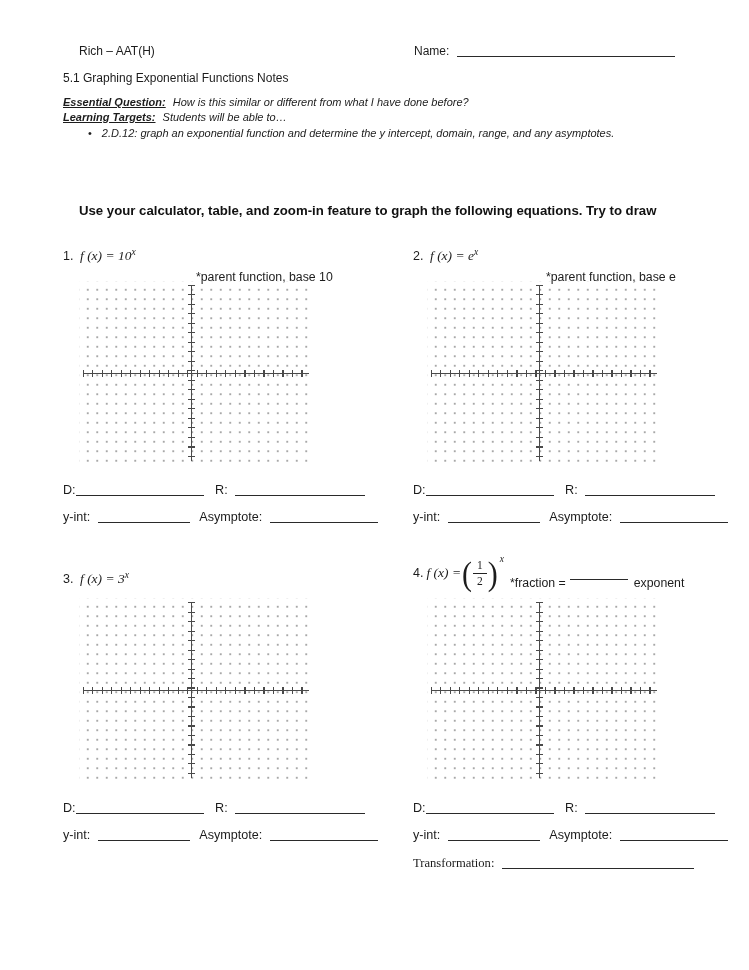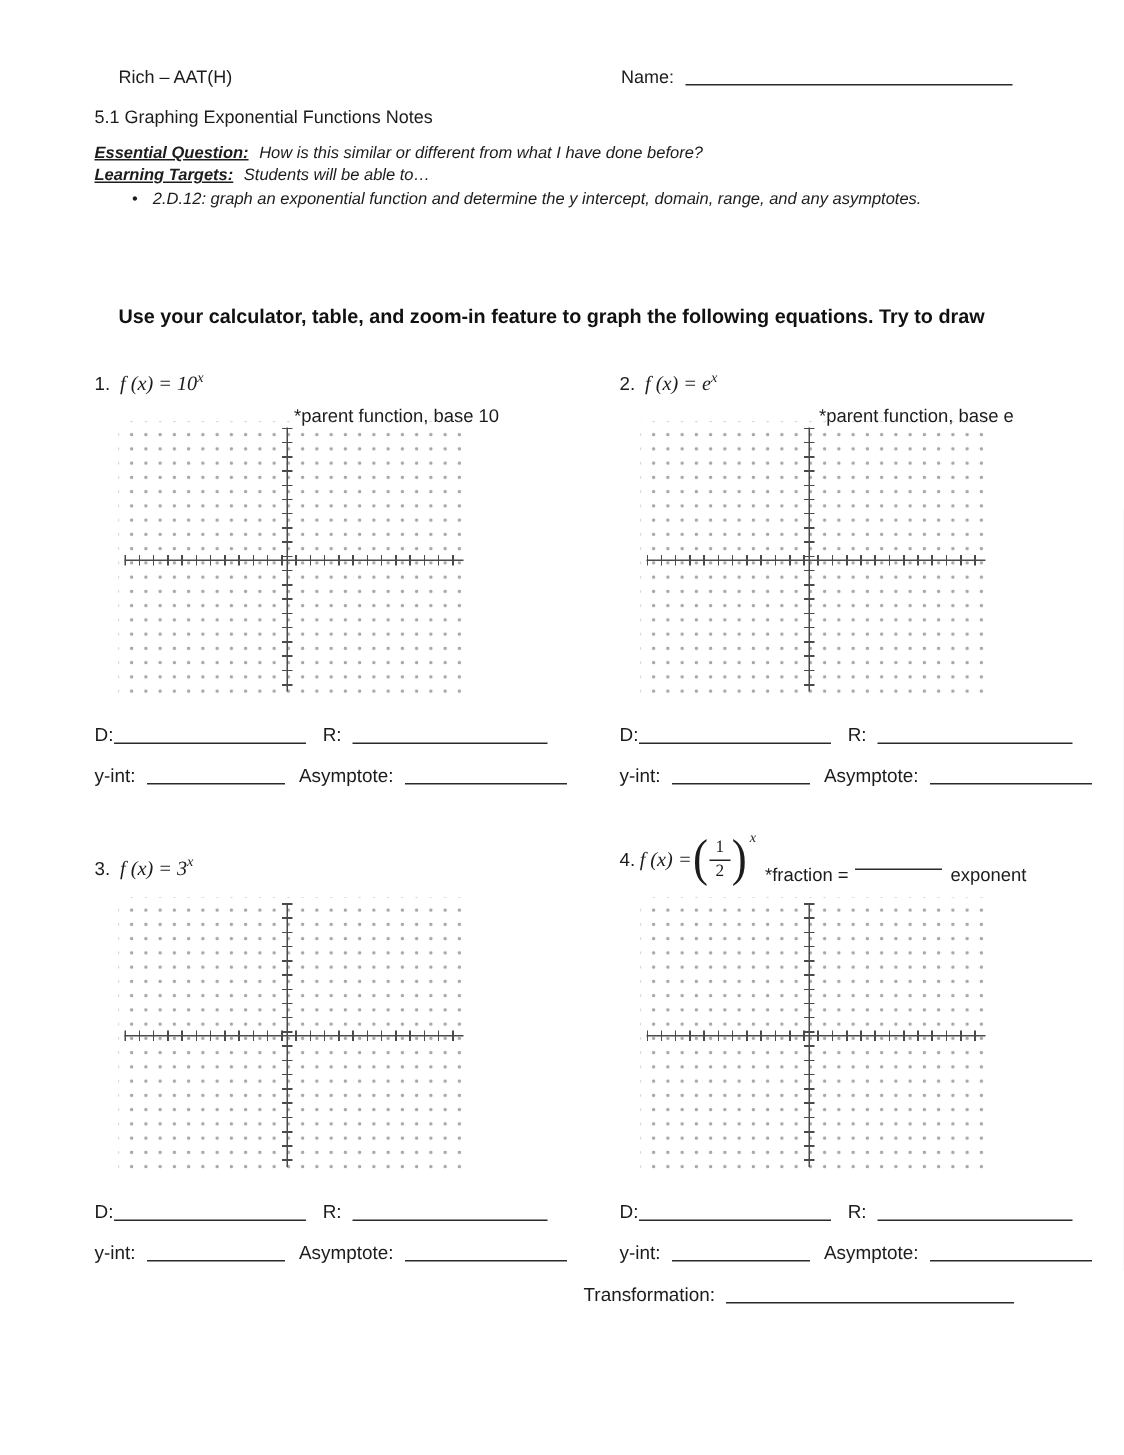--- a/index.html
+++ b/index.html
@@ -180,18 +180,18 @@
     <span class="blank" style="width:92px; margin-left:4px;"></span>
     <span style="margin-left:6px;">Asymptote:</span>
     <span class="blank" style="width:108px; margin-left:4px;"></span>
   </div>
   <div class="abs ansline" style="left:413px; top:828px;">
     <span>y-int:</span>
     <span class="blank" style="width:92px; margin-left:4px;"></span>
     <span style="margin-left:6px;">Asymptote:</span>
     <span class="blank" style="width:108px; margin-left:4px;"></span>
   </div>
-  <div class="abs ansline" style="left:389px; top:856px;">
+  <div class="abs ansline" style="left:413px; top:856px;font-family:Liberation Serif, serif;">
     <span>Transformation:</span>
     <span class="blank" style="width:192px; margin-left:4px;"></span>
   </div>
 
 </div>
 
 </body></html>

